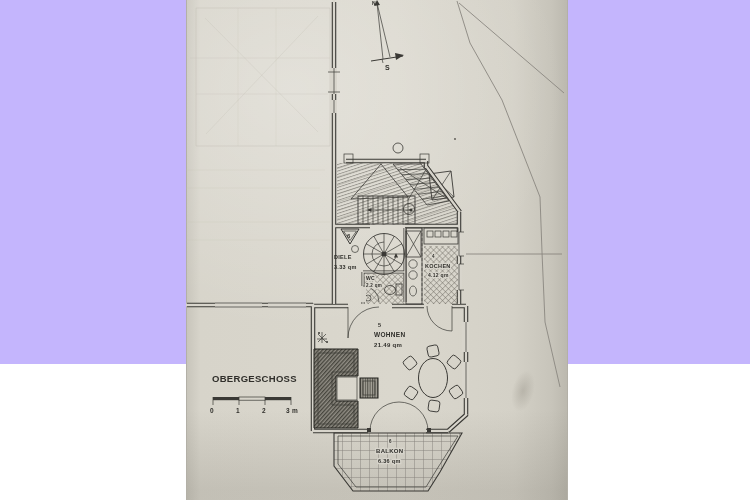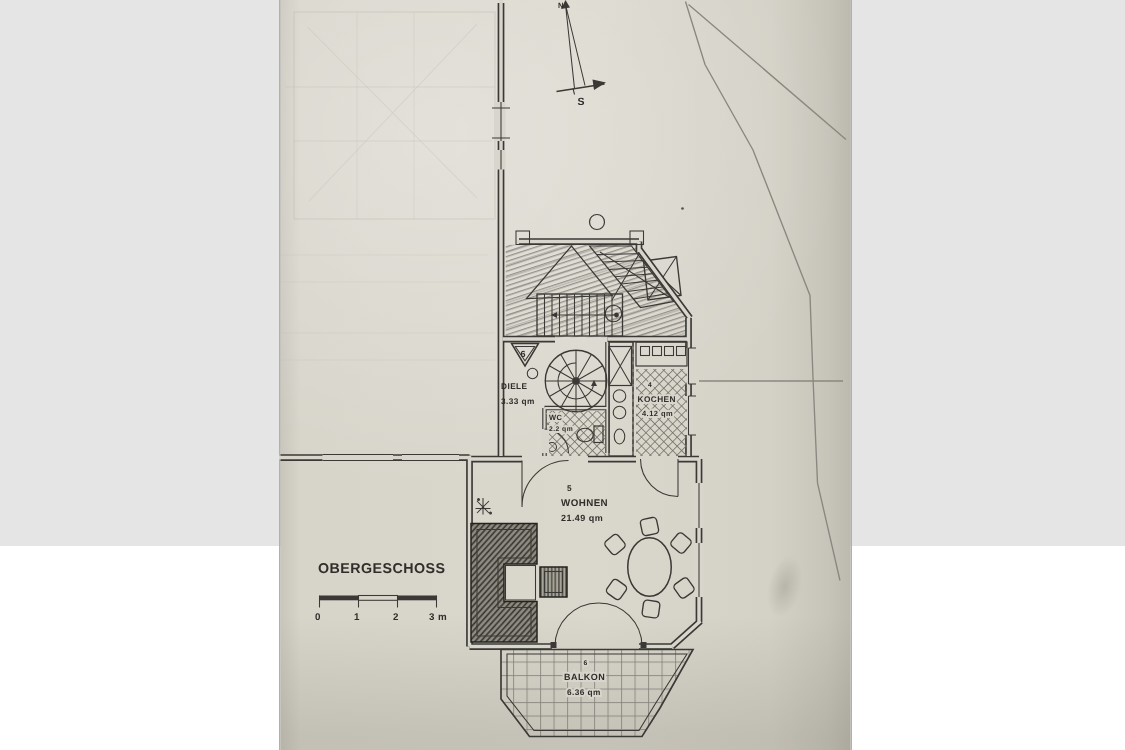--- a/index.html
+++ b/index.html
@@ -1,16 +1,16 @@
 <!DOCTYPE html>
 <html><head>
 <meta charset="utf-8">
 <style>
   html,body{margin:0;padding:0;background:#ffffff;width:750px;height:500px;overflow:hidden;}
-  .stage{position:relative;width:750px;height:364px;background:#e5e5e5;font-family:"Liberation Sans",sans-serif;}
+  .stage{position:relative;width:750px;height:364px;background:#c4b5fd;font-family:"Liberation Sans",sans-serif;}
   .photo{
     position:absolute;left:186px;top:0;width:380px;height:500px;
     background:
       radial-gradient(120% 80% at 28% 18%, rgba(255,255,255,.28), rgba(255,255,255,0) 60%),
       linear-gradient(180deg, rgba(0,0,0,0) 82%, rgba(90,86,76,.16) 98%),
       linear-gradient(90deg, #c8c5bb 0%, #d7d4ca 3.5%, #dad7cd 55%, #d4d1c7 86%, #c7c4ba 96%, #bcb9af 100%);
     border-left:1px solid #b3b0a7;
     border-right:1px solid #b3b0a7;
   }
   svg{position:absolute;left:0;top:0;}

